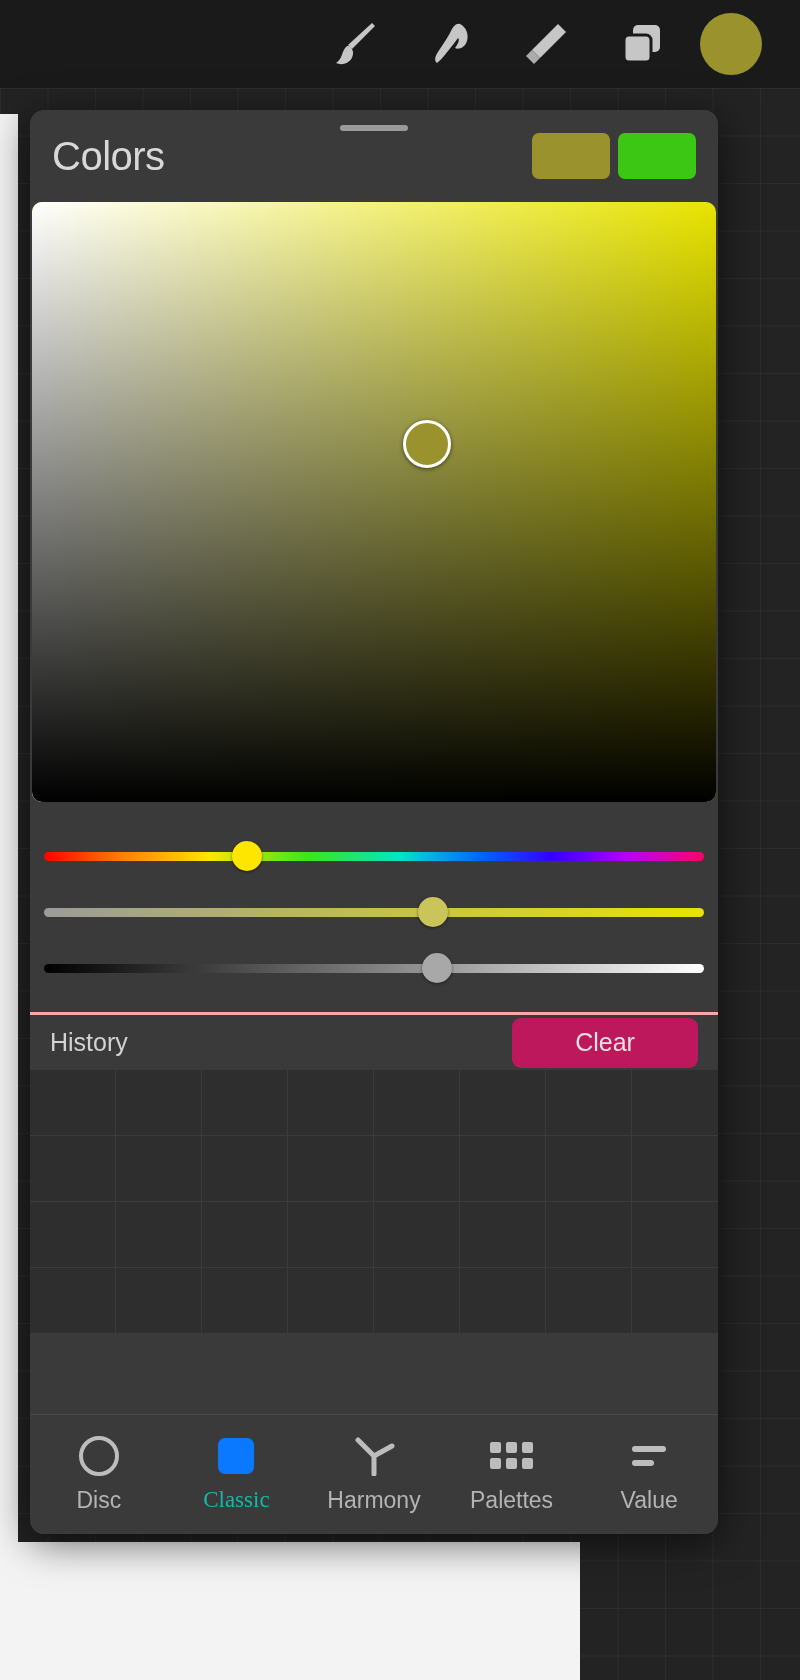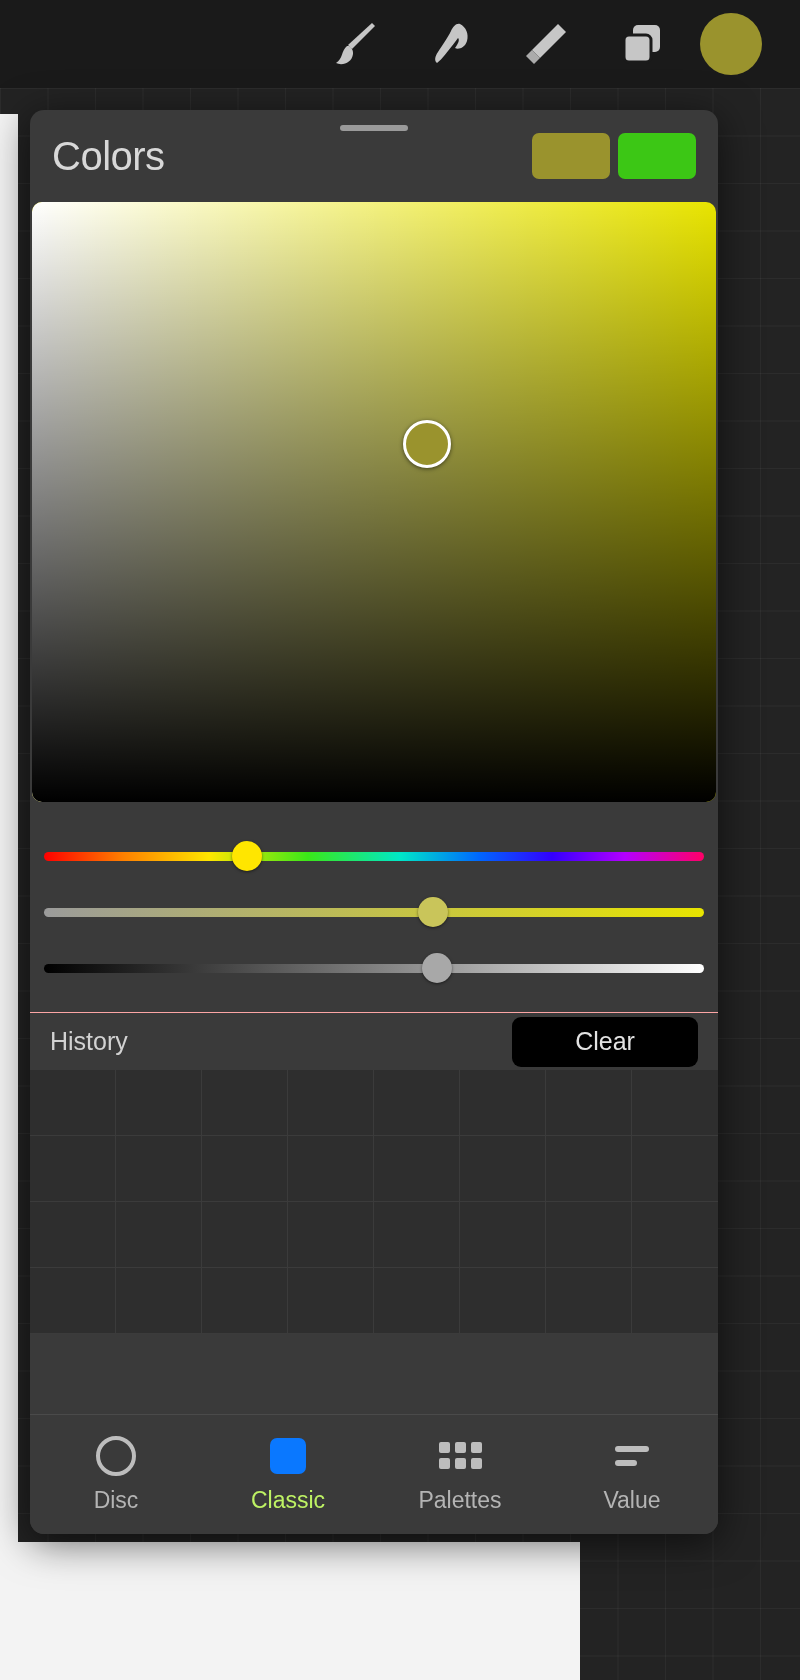--- a/index.html
+++ b/index.html
@@ -118,27 +118,27 @@
     box-shadow: 0 1px 3px rgba(0,0,0,.5);
   }
   .handle-hue { background: #ffe600; }
   .handle-sat { background: #c9c55a; }
   .handle-val { background: #a8a8a8; }
 
   
   .section-head {
     height: 58px; display: flex; align-items: center;
     padding: 0 20px; background: #3a3a3a;
-    border-top: 1px solid #fca5a5;
+    border-top: 3px solid #fca5a5;
     gap: 24px;
   }
   .section-title { font-size: 25px; color: #d2d2d2; }
   .clear-btn {
     margin-left: auto; width: 186px; height: 50px; border-radius: 9px;
-    background: #000000; color: #e2e2e2; font-size: 25px;
+    background: #be185d; color: #e2e2e2; font-size: 25px;
     display: flex; align-items: center; justify-content: center;
     cursor: pointer;
   }
   .swatch-grid { display: grid; grid-template-columns: repeat(8, 1fr); }
   .swatch-cell {
     height: 66px; background: #2e2e2e;
     border-right: 1px solid #3b3b3b; border-bottom: 1px solid #3b3b3b;
     cursor: pointer;
   }
   .swatch-cell:nth-child(8n) { border-right: none; }
@@ -149,21 +149,21 @@
     background: #3a3a3a; border-top: 1px solid #4a4a4a;
     display: flex; align-items: center;
   }
   .tab {
     flex: 1; height: 100%;
     display: flex; flex-direction: column; align-items: center; justify-content: center;
     gap: 11px; cursor: pointer;
   }
   .tab-icon { height: 40px; display: flex; align-items: center; justify-content: center; }
   .tab-label { font-size: 23px; color: #b4b4b4; }
-  .tab.active .tab-label { color: #bef264; }
+  .tab.active .tab-label { color: #14b8a6; font-family: Liberation Serif, serif; }
   .icon-disc { width: 40px; height: 40px; border-radius: 50%; border: 4px solid #bdbdbd; }
   .icon-classic { width: 36px; height: 36px; border-radius: 7px; background: #0a78ff; }
   .icon-value-l1 { width: 34px; height: 6px; border-radius: 3px; background: #bdbdbd; }
   .icon-value-l2 { width: 22px; height: 6px; border-radius: 3px; background: #bdbdbd; margin-top: 8px; }
   .icon-palettes { display: grid; grid-template-columns: repeat(3, 11px); gap: 5px; }
   .icon-palettes span { width: 11px; height: 11px; border-radius: 2px; background: #bdbdbd; }
 </style>
 </head>
 <body>
 
@@ -301,20 +301,28 @@
         <div class="tab-label">Disc</div>
       </div>
 
       <div class="tab active">
         <div class="tab-icon">
             <div class="icon-classic"></div>
           </div>
         <div class="tab-label">Classic</div>
       </div>
 
+      <div class="tab">
+        <div class="tab-icon">
+          <svg width="44" height="40" viewBox="0 0 44 40">
+            <path d="M6 4 L22 20 M22 20 L40 10 M22 20 L22 38" stroke="#bdbdbd" stroke-width="5" fill="none" stroke-linecap="round"></path>
+          </svg>
+        </div>
+        <div class="tab-label">Harmony</div>
+      </div>
 
       <div class="tab">
         <div class="tab-icon">
           <div class="icon-palettes">
             <span></span>
               <span></span>
               <span></span>
             <span></span>
               <span></span>
               <span></span>

